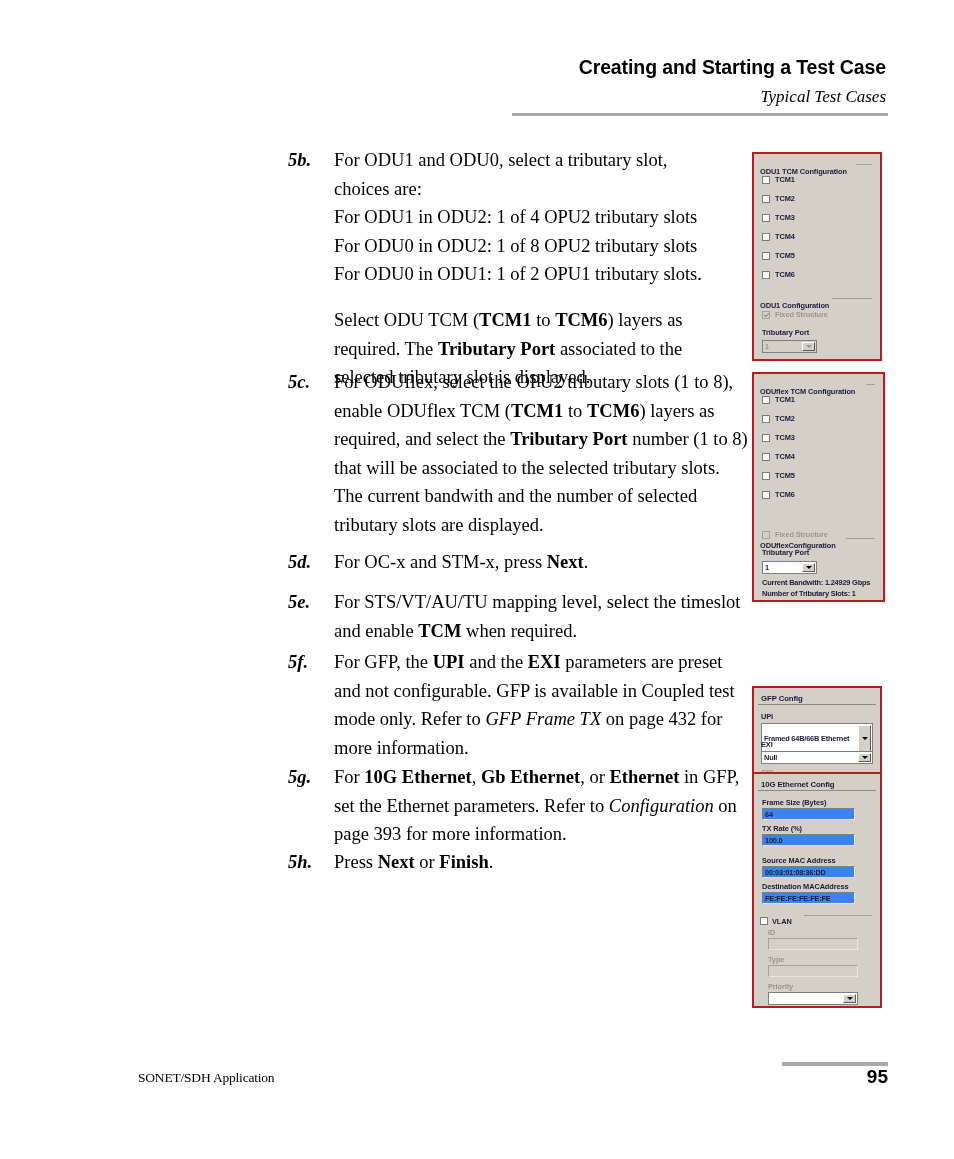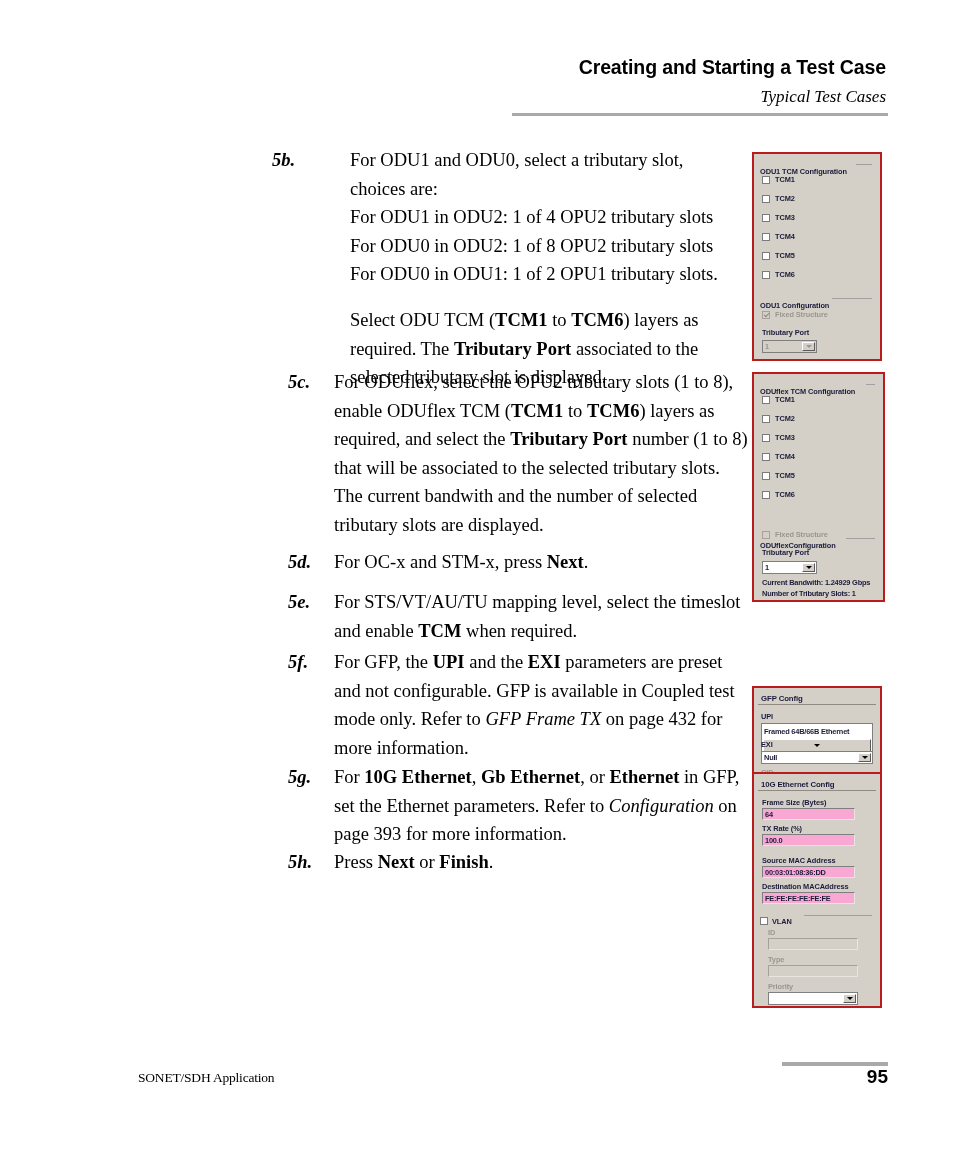--- a/index.html
+++ b/index.html
@@ -185,21 +185,21 @@
     position: absolute;
     font-size: 7.4px;
     font-weight: bold;
     letter-spacing: -0.1px;
     white-space: nowrap;
   }
   .fld-label.dim { color: #9b968d; }
 
   .txtbox {
     position: absolute;
-    background: #f9a8d4;
+    background: #3b82f6;
     border: 1px solid #7f7f7f;
     border-right-color: #e8e6e0;
     border-bottom-color: #e8e6e0;
     box-sizing: border-box;
     font-size: 7.4px;
     font-weight: bold;
     color: #1b1b3a;
     letter-spacing: -0.2px;
     padding-left: 2px;
     display: flex;
@@ -284,21 +284,21 @@
 <body>
 
 <div id="page-header">
   <div id="header-title">Creating and Starting a Test Case</div>
   <div id="header-subtitle">Typical Test Cases</div>
   <div id="header-rule"></div>
 </div>
 
 <div id="content">
 
-  <div class="step" style="left:272px; top:146px; width:450px;gap:32px;">
+  <div class="step" style="left:288px; top:146px; width:450px;">
     <div class="step-num">5b.</div>
     <div class="step-body">
       <p>For ODU1 and ODU0, select a tributary slot,</p>
       <p>choices are:</p>
       <p>For ODU1 in ODU2: 1 of 4 OPU2 tributary slots</p>
       <p>For ODU0 in ODU2: 1 of 8 OPU2 tributary slots</p>
       <p>For ODU0 in ODU1: 1 of 2 OPU1 tributary slots.</p>
       <p class="gap">Select ODU TCM (<b>TCM1</b> to <b>TCM6</b>) layers as required. The <b>Tributary Port</b> associated to the selected tributary slot is displayed.</p>
     </div>
   </div>
@@ -456,21 +456,21 @@
 
   </div>
 </div>
 
 <div class="shot" style="left:752px; top:654px; width:130px; height:110px;margin-top:32px;">
   <div class="shot-inner">
 
     <div class="shot-title" style="left:0; right:0; top:0;">GFP Config</div>
 
     <div class="fld-label" style="left:3px; top:20px;">UPI</div>
-    <div class="combo" style="left:3px; top:31px; right:3px; height:31px;flex-direction:column;">
+    <div class="combo" style="left:3px; top:31px; right:3px; height:31px;">
       <span class="combo-val">Framed 64B/66B Ethernet</span>
       <span class="combo-btn">
           <span class="arrow"></span>
         </span>
     </div>
 
     <div class="fld-label" style="left:3px; top:48px;">EXI</div>
     <div class="combo" style="left:3px; top:59px; right:3px; height:13px;">
       <span class="combo-val">Null</span>
       <span class="combo-btn">

